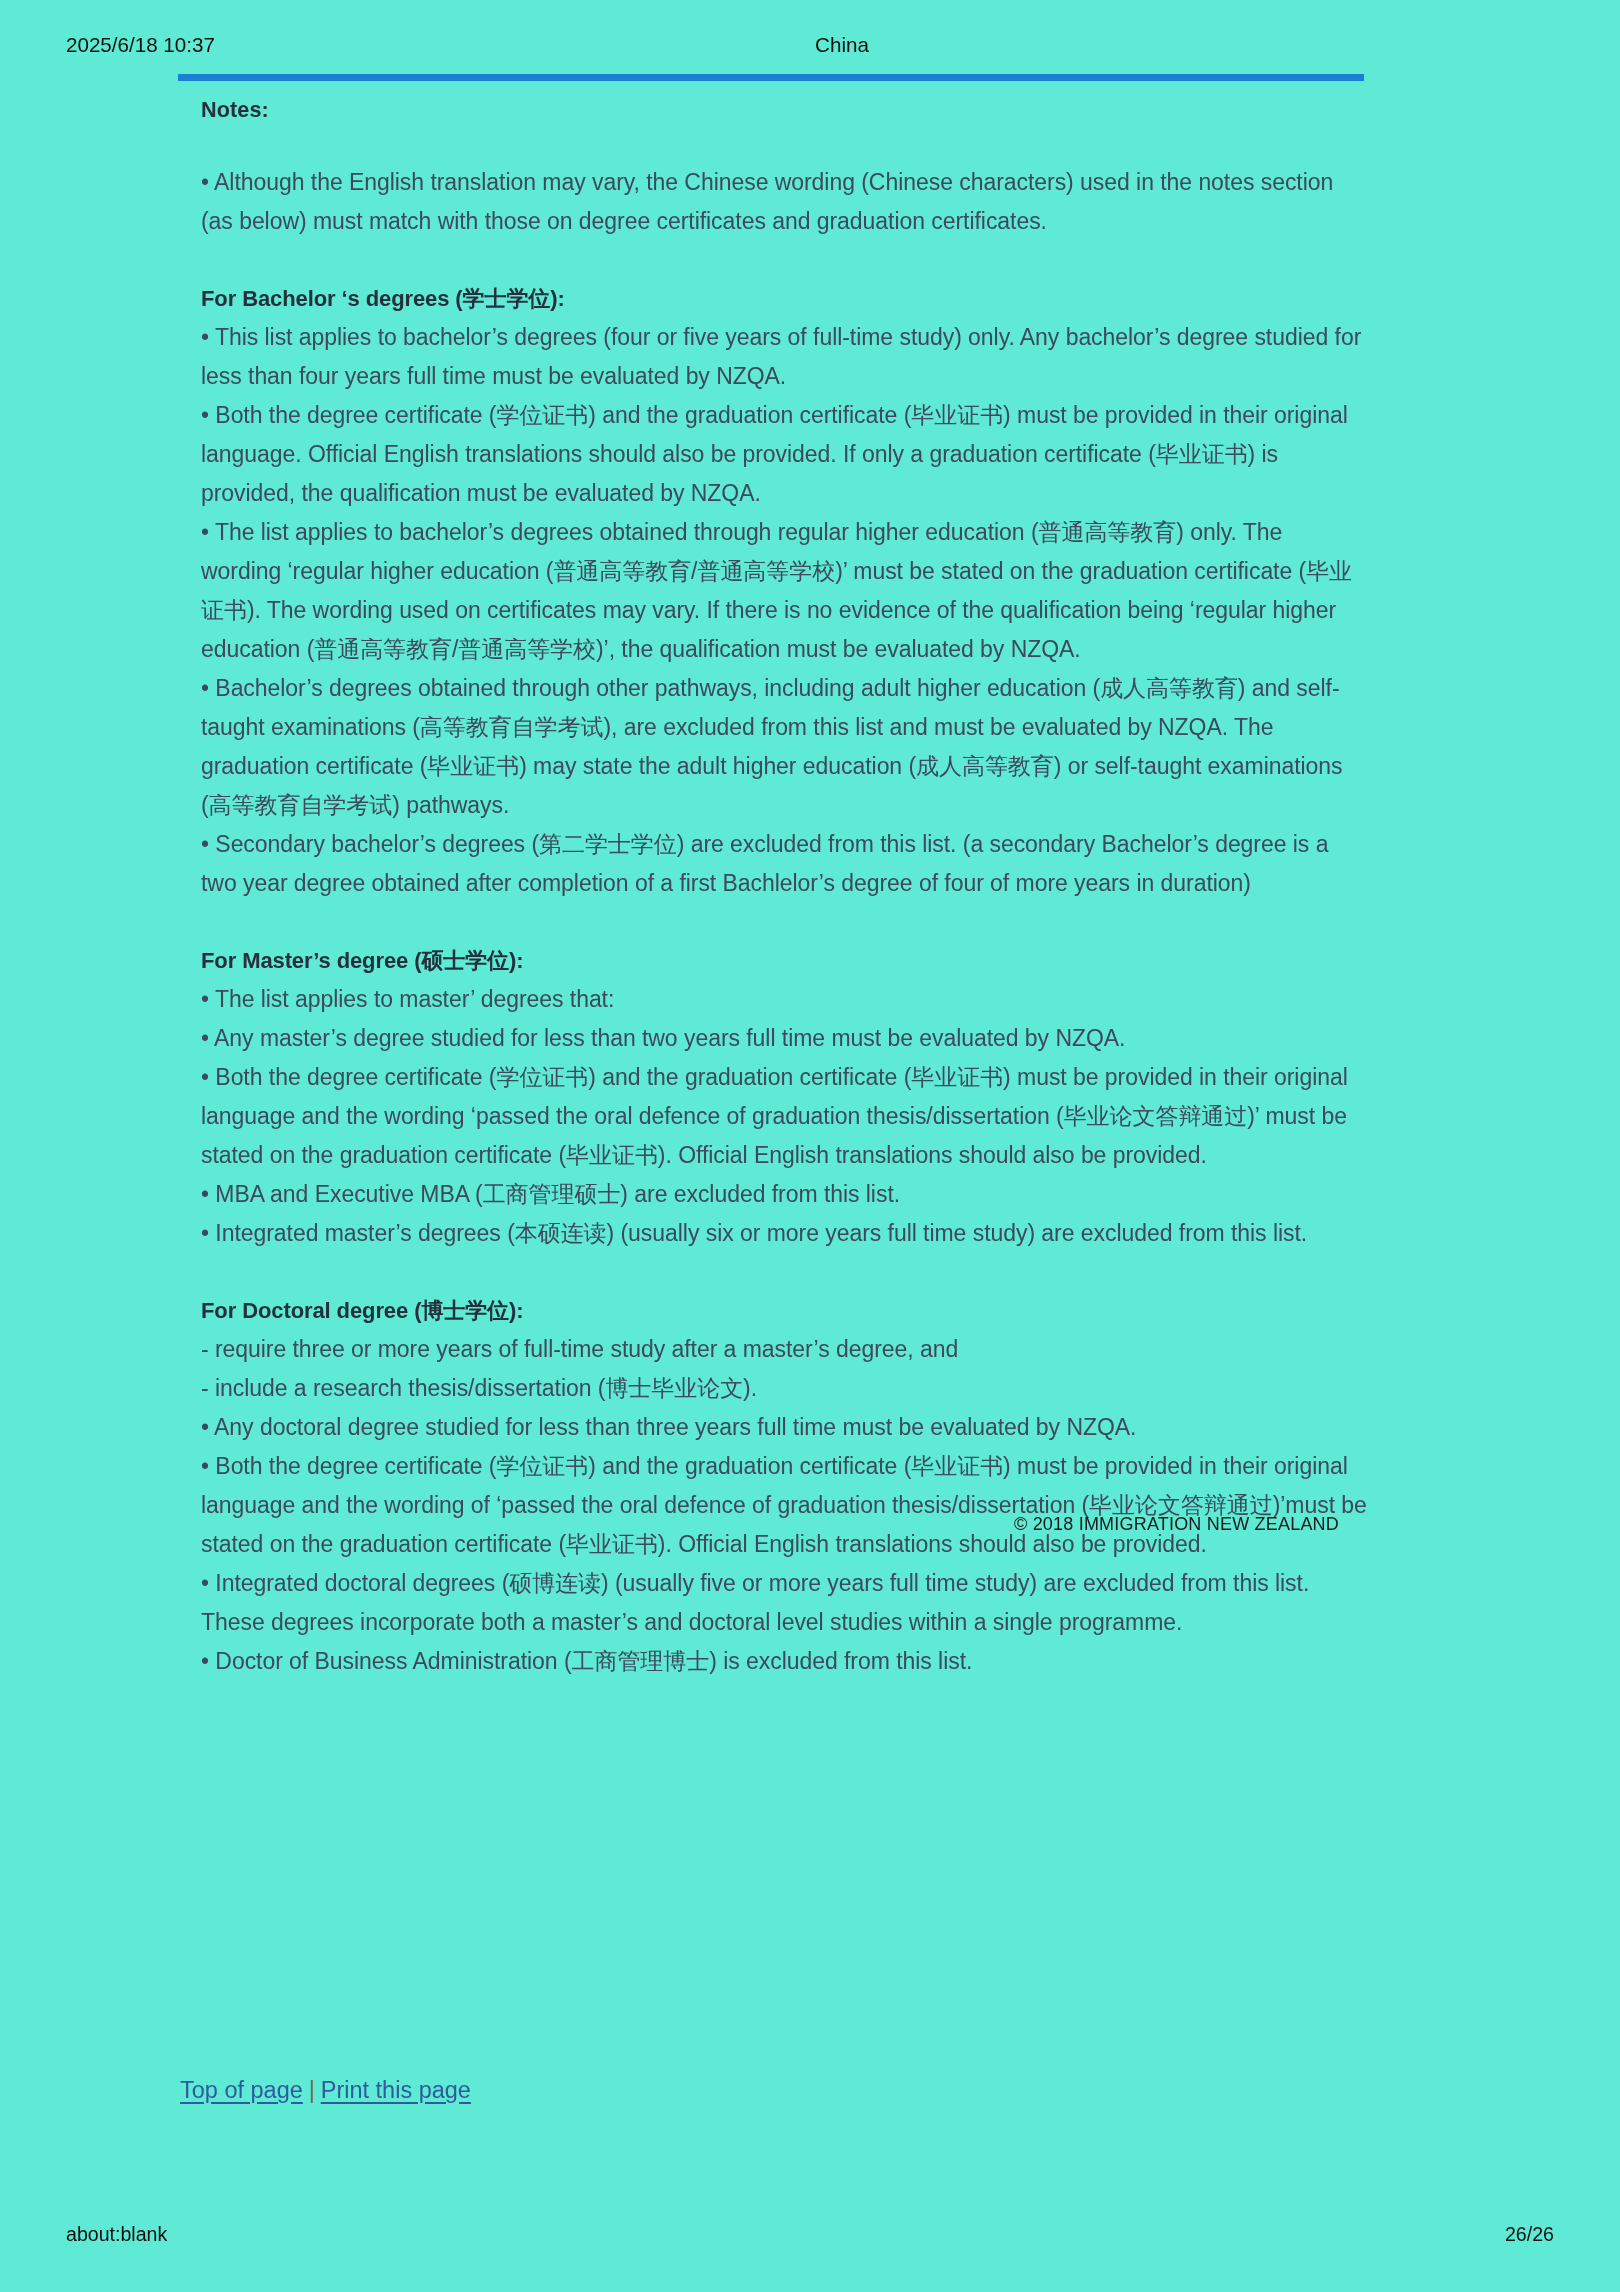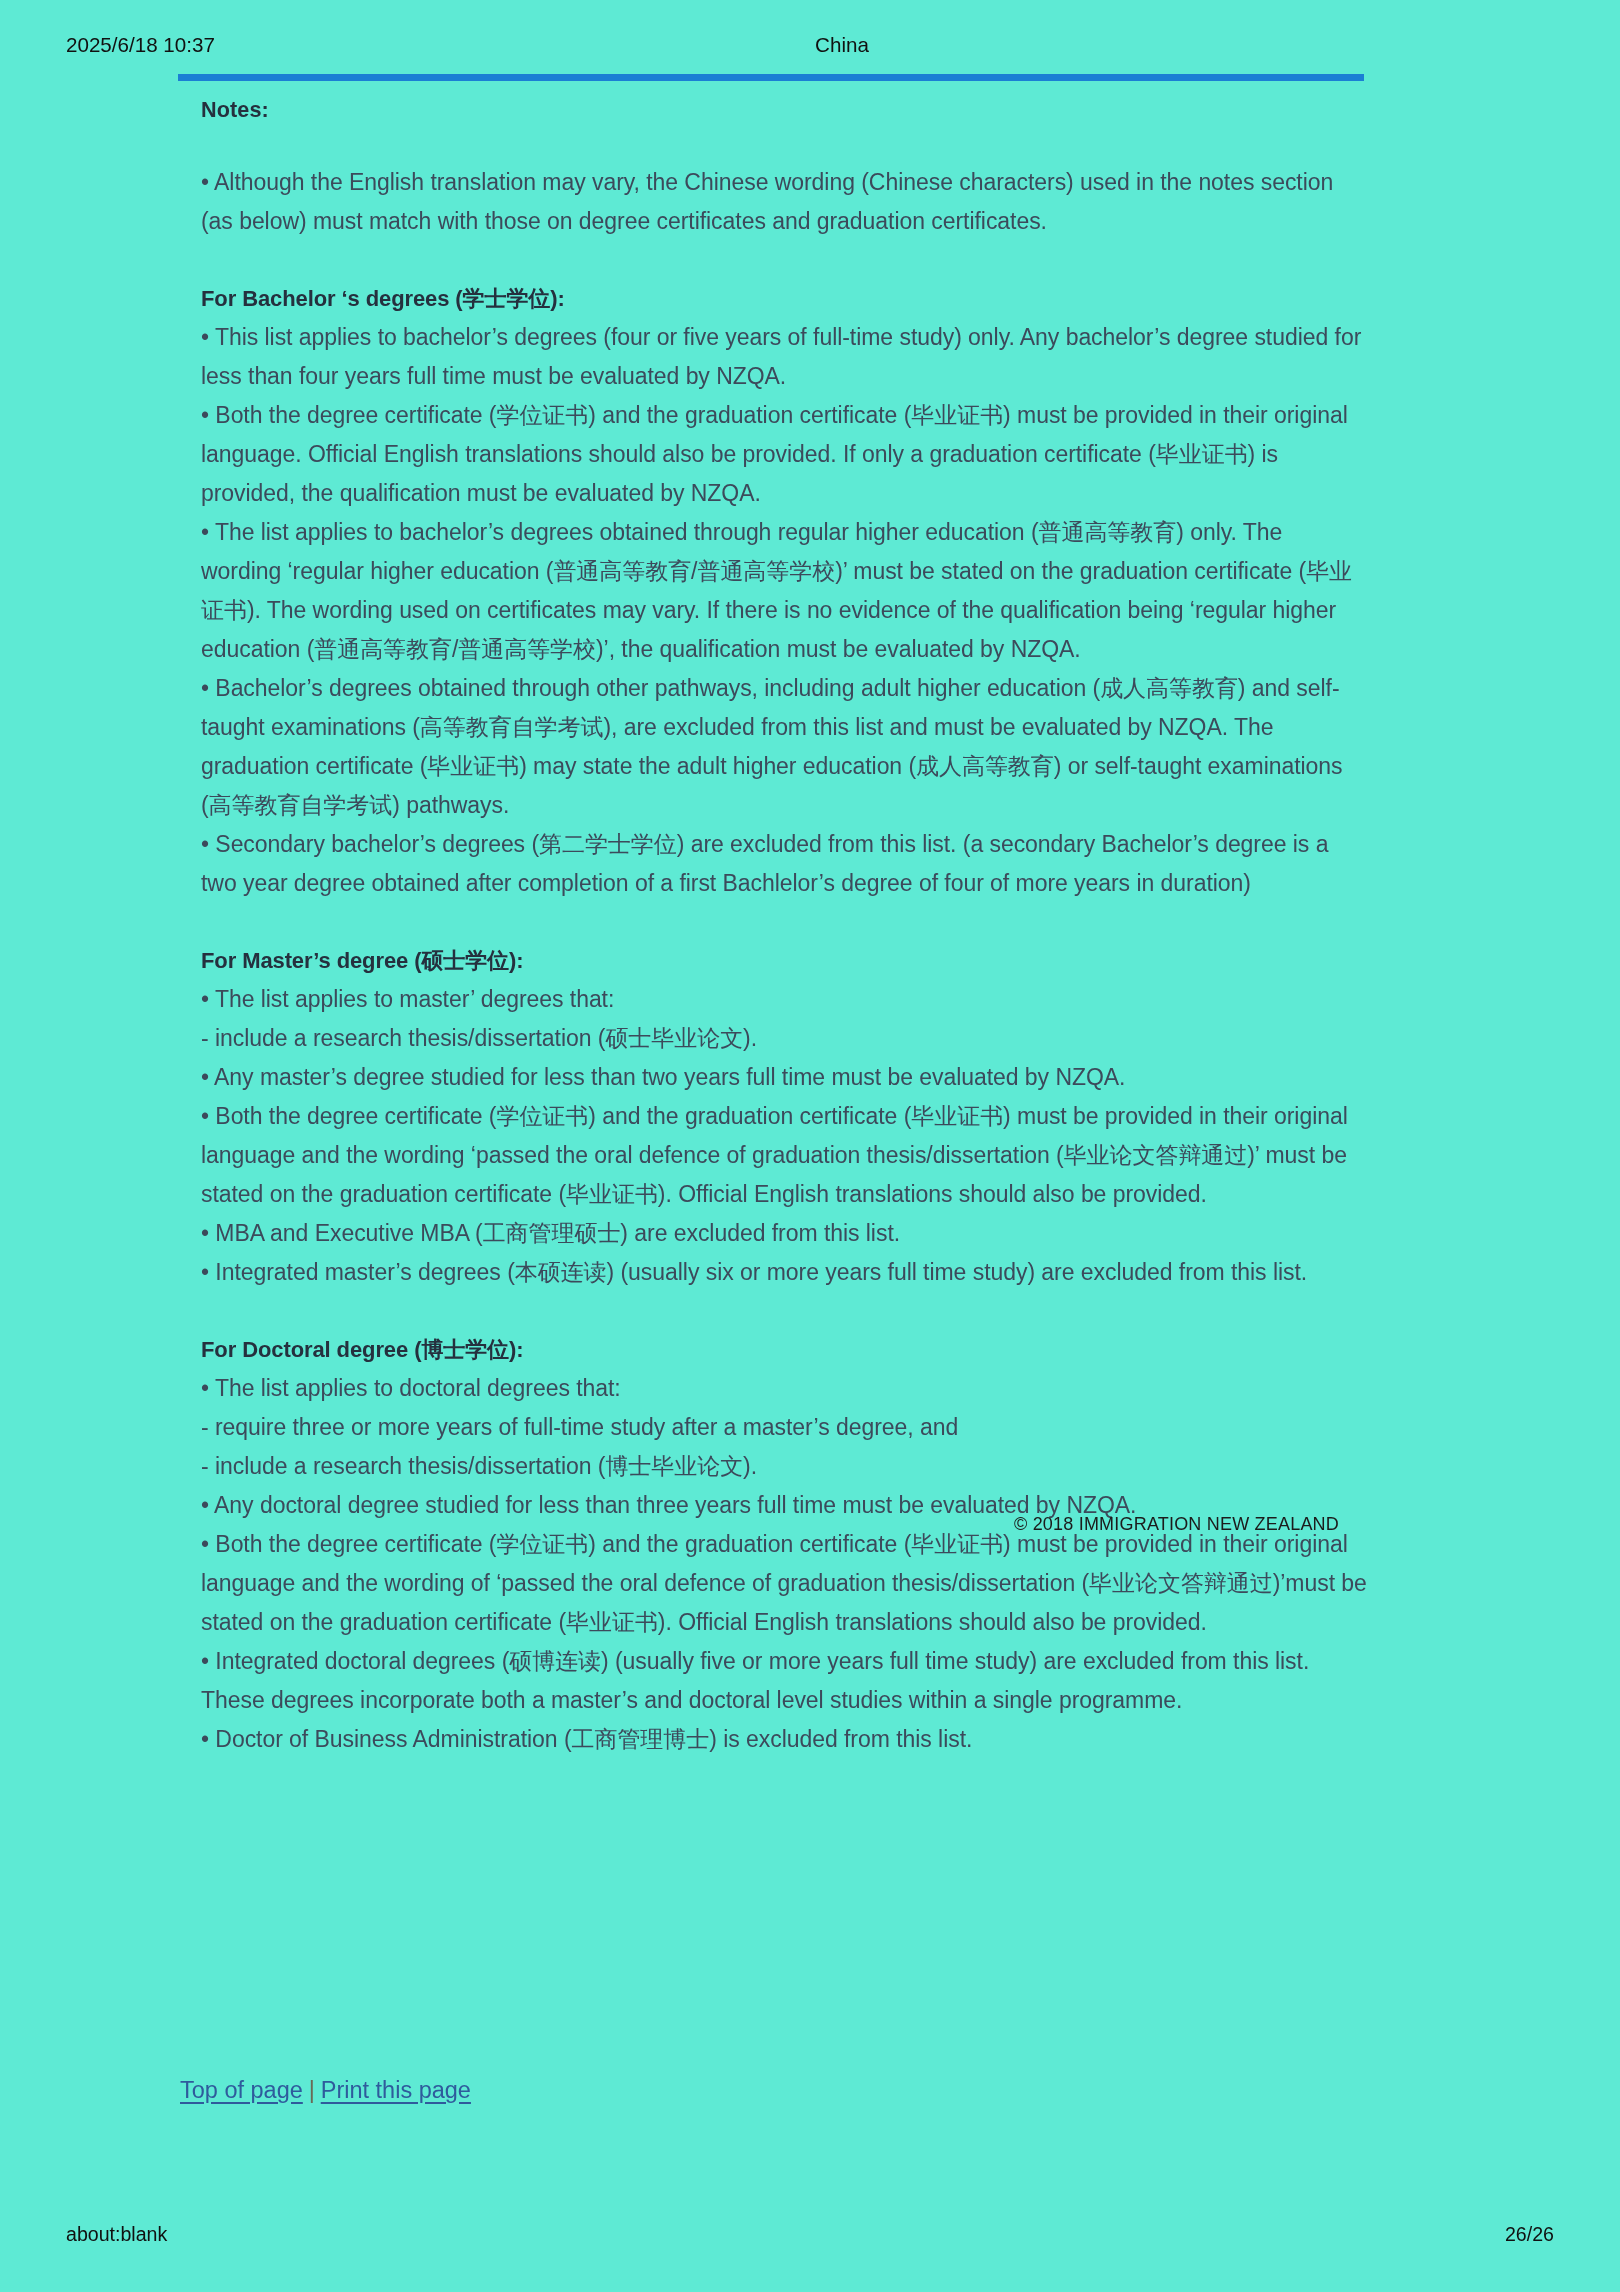--- a/index.html
+++ b/index.html
@@ -180,30 +180,28 @@
     <p class="para">• This list applies to bachelor’s degrees (four or five years of full-time study) only. Any bachelor’s degree studied for less than four years full time must be evaluated by NZQA.</p>
     <p class="para">• Both the degree certificate (学位证书) and the graduation certificate (毕业证书) must be provided in their original language. Official English translations should also be provided. If only a graduation certificate (毕业证书) is provided, the qualification must be evaluated by NZQA.</p>
     <p class="para">• The list applies to bachelor’s degrees obtained through regular higher education (普通高等教育) only. The wording ‘regular higher education (普通高等教育/普通高等学校)’ must be stated on the graduation certificate (毕业证书). The wording used on certificates may vary. If there is no evidence of the qualification being ‘regular higher education (普通高等教育/普通高等学校)’, the qualification must be evaluated by NZQA.</p>
     <p class="para">• Bachelor’s degrees obtained through other pathways, including adult higher education (成人高等教育) and self-taught examinations (高等教育自学考试), are excluded from this list and must be evaluated by NZQA. The graduation certificate (毕业证书) may state the adult higher education (成人高等教育) or self-taught examinations (高等教育自学考试) pathways.</p>
     <p class="para">• Secondary bachelor’s degrees (第二学士学位) are excluded from this list. (a secondary Bachelor’s degree is a two year degree obtained after completion of a first Bachlelor’s degree of four of more years in duration)</p>
 
     <div class="spacer-md"></div>
 
     <div class="section-head">For Master’s degree (硕士学位):</div>
     <p class="para">• The list applies to master’ degrees that:</p>
-    <p class="para">- include a research thesis/dissertation (硕士毕业论文).</p>
     <p class="para">• Any master’s degree studied for less than two years full time must be evaluated by NZQA.</p>
     <p class="para">• Both the degree certificate (学位证书) and the graduation certificate (毕业证书) must be provided in their original language and the wording ‘passed the oral defence of graduation thesis/dissertation (毕业论文答辩通过)’ must be stated on the graduation certificate (毕业证书). Official English translations should also be provided.</p>
     <p class="para">• MBA and Executive MBA (工商管理硕士) are excluded from this list.</p>
     <p class="para">• Integrated master’s degrees (本硕连读) (usually six or more years full time study) are excluded from this list.</p>
 
     <div class="spacer-md"></div>
 
     <div class="section-head">For Doctoral degree (博士学位):</div>
-    <p class="para">• The list applies to doctoral degrees that:</p>
     <p class="para">- require three or more years of full-time study after a master’s degree, and</p>
     <p class="para">- include a research thesis/dissertation (博士毕业论文).</p>
     <p class="para">• Any doctoral degree studied for less than three years full time must be evaluated by NZQA.</p>
     <p class="para">• Both the degree certificate (学位证书) and the graduation certificate (毕业证书) must be provided in their original language and the wording of ‘passed the oral defence of graduation thesis/dissertation (毕业论文答辩通过)’must be stated on the graduation certificate (毕业证书). Official English translations should also be provided.</p>
     <p class="para">• Integrated doctoral degrees (硕博连读) (usually five or more years full time study) are excluded from this list. These degrees incorporate both a master’s and doctoral level studies within a single programme.</p>
     <p class="para">• Doctor of Business Administration (工商管理博士) is excluded from this list.</p>
 
   </div>
 
   <div class="copyright">© 2018 IMMIGRATION NEW ZEALAND</div>

